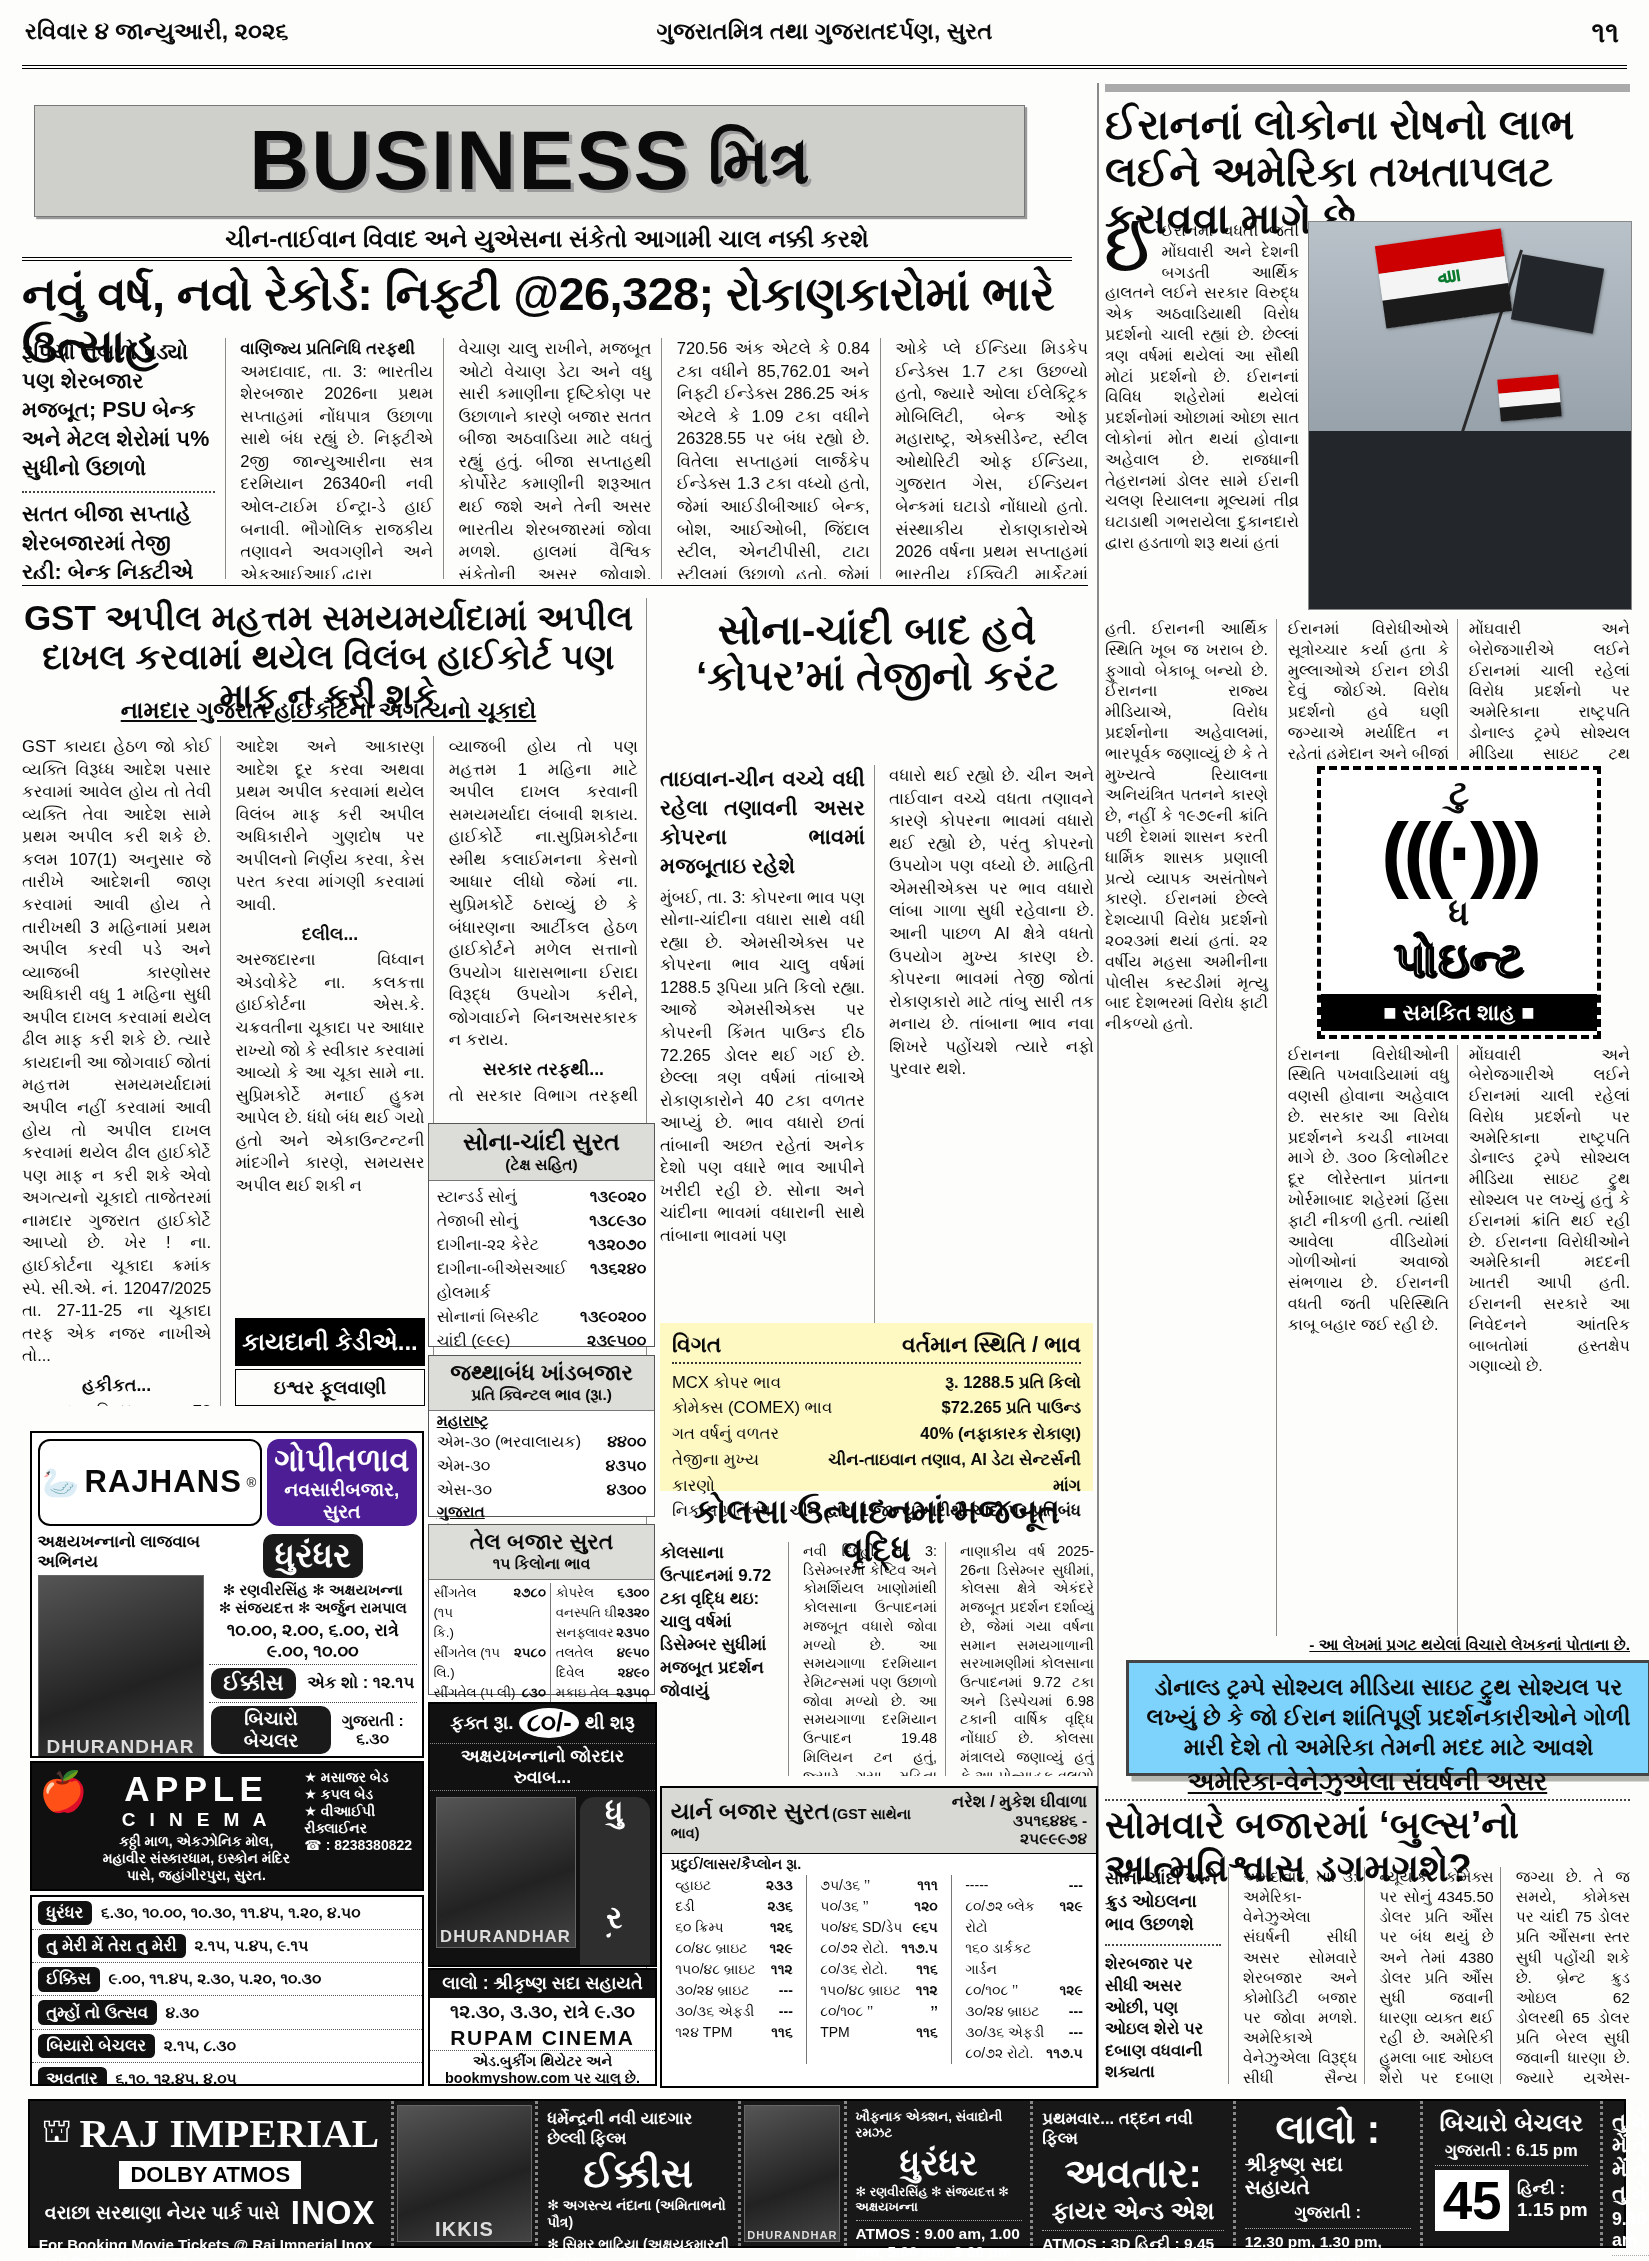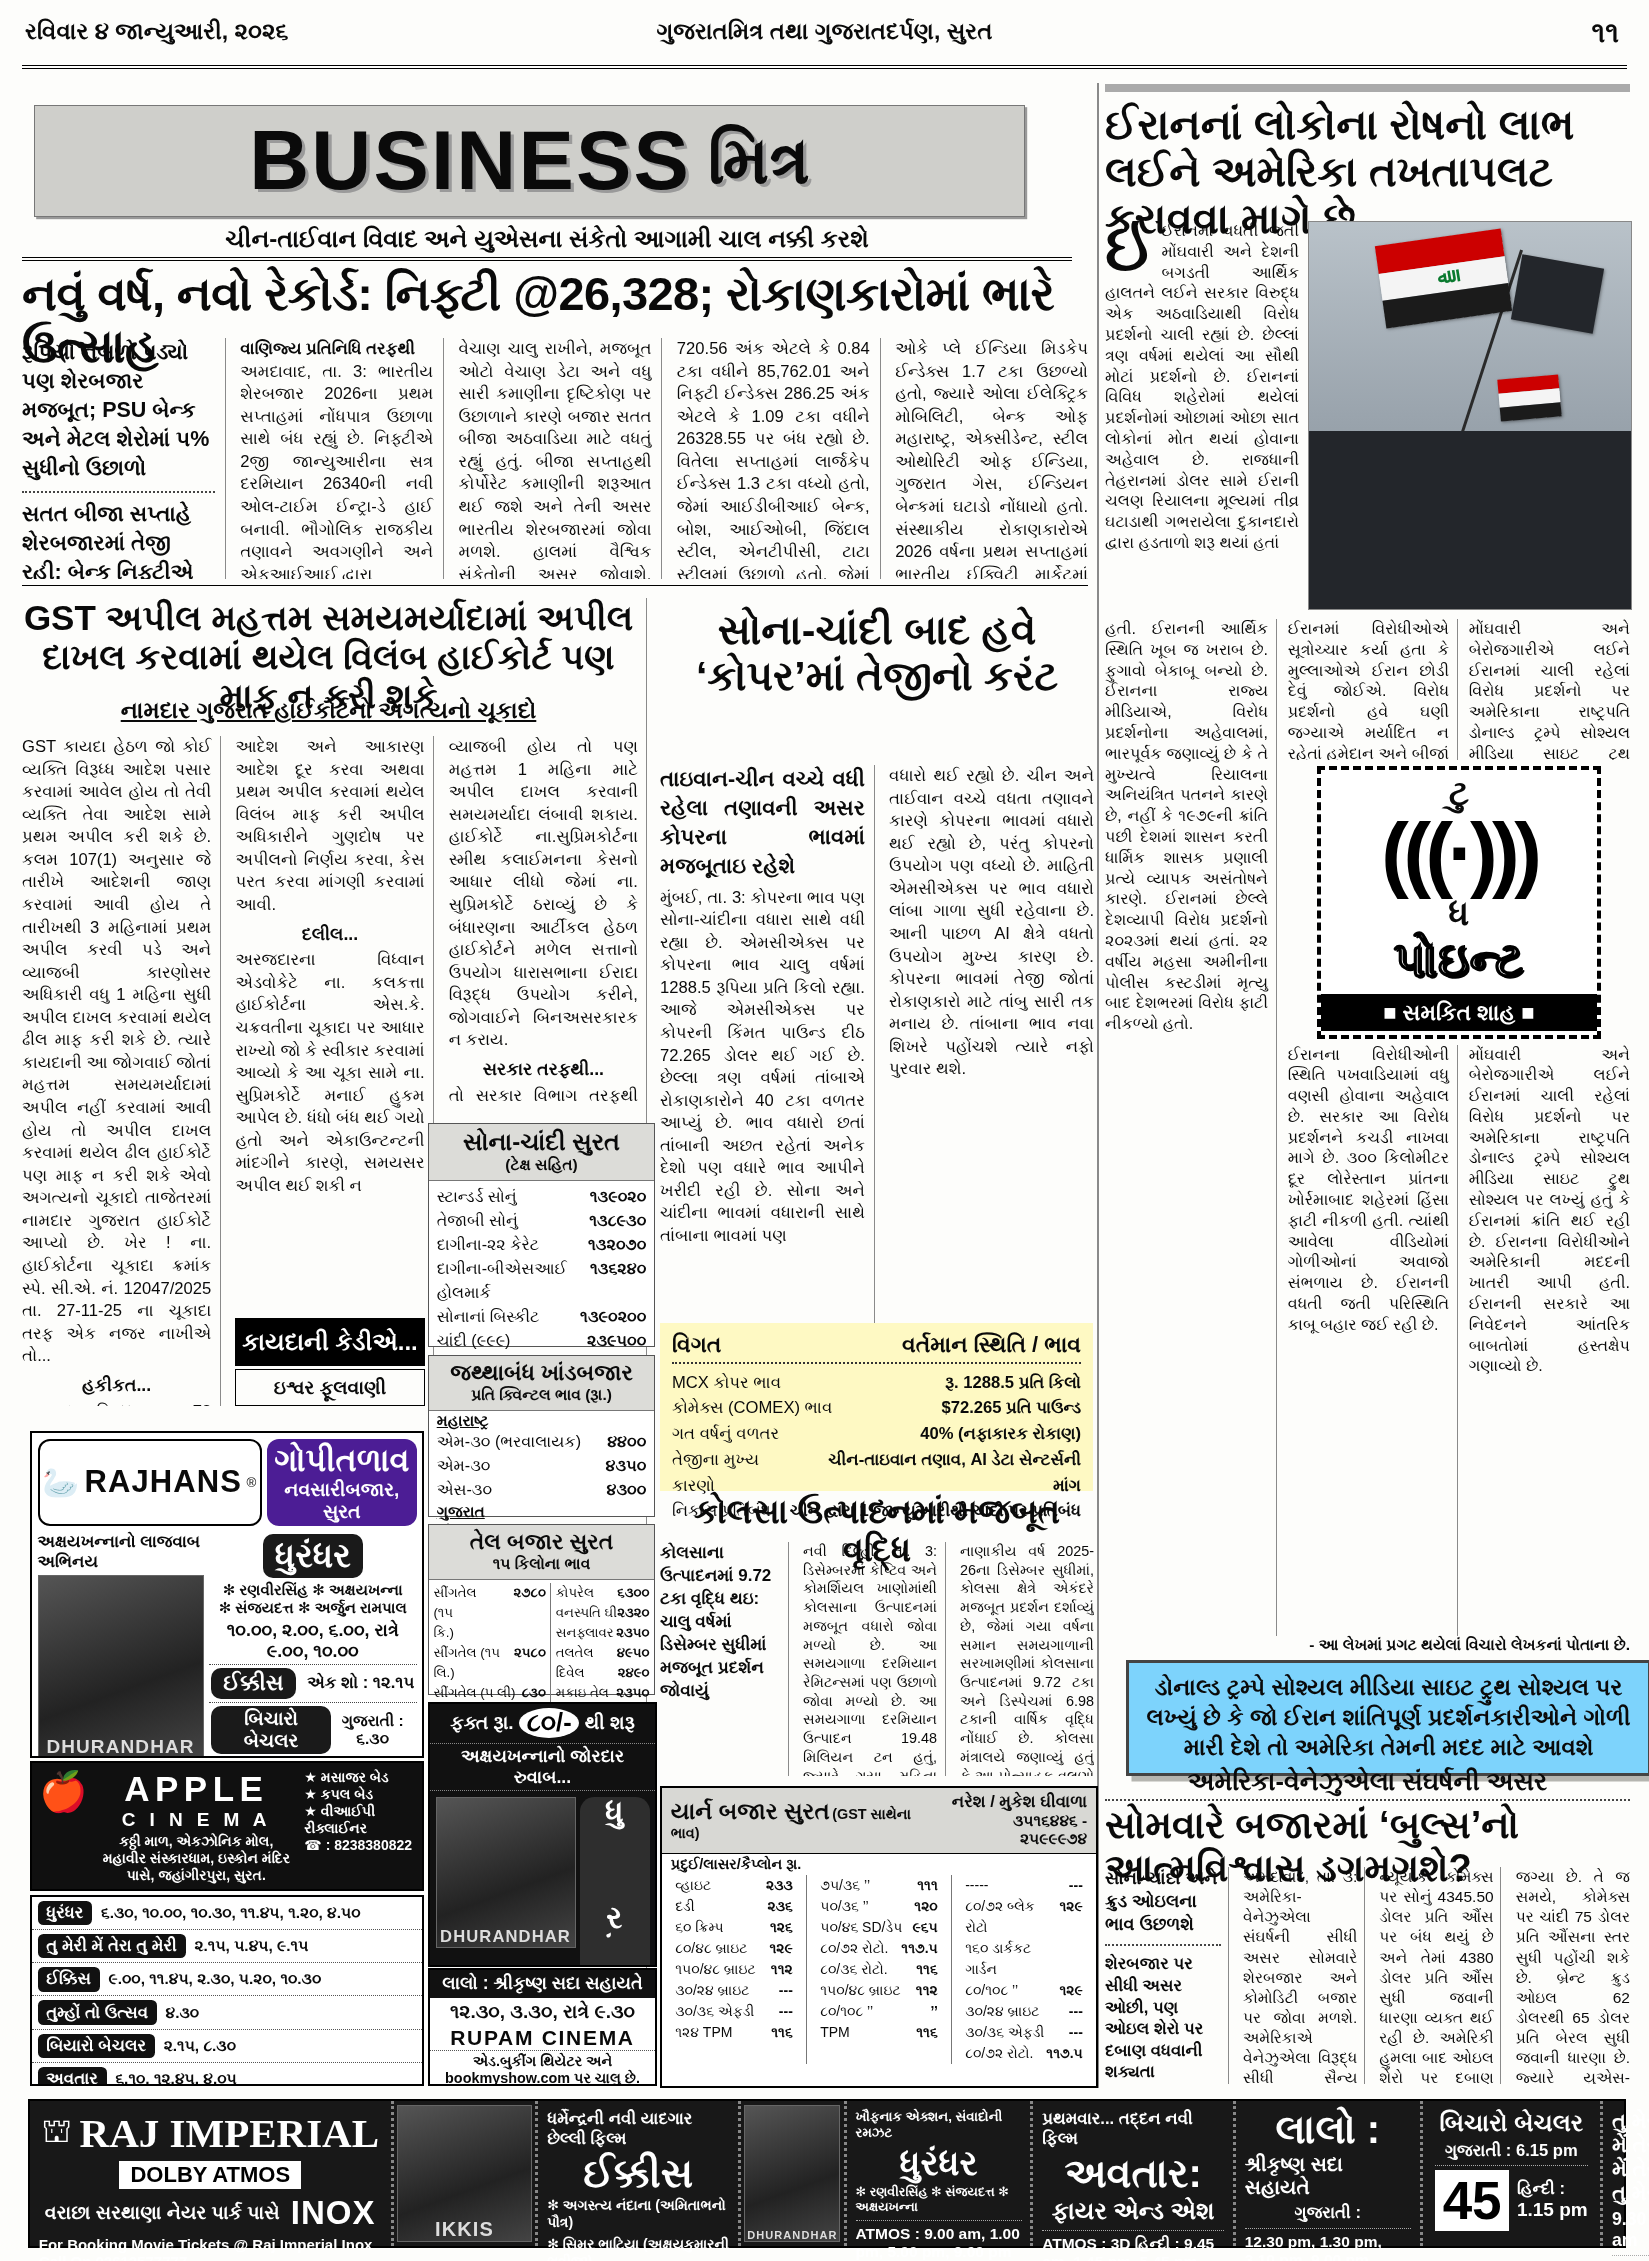--- a/index.html
+++ b/index.html
@@ -1,19 +1,19 @@
 <!DOCTYPE html>
 <html style="font-size:8.8px"><head>
 <meta charset="utf-8">
 <style>
   html,body{margin:0;padding:0;background:#e8e8e4;}
   #page{position:relative;width:1649px;height:2261px;background:#fdfdfb;color:#0a0a0a;
         font-family:"Liberation Sans","DejaVu Sans",sans-serif;overflow:hidden;}
   .abs{position:absolute;}
-  .b{font-weight:bold;}
+  .b{font-weight:bold;text-decoration:underline;}
   .ctr{text-align:center;}
   .body-txt{font-size:16.6px;line-height:1.36;text-align:justify;}
   .small-txt{font-size:14.4px;line-height:1.3;text-align:justify;}
   .colrule{border-right:1.1px solid #8a8a8a;}
   .dotted-rule{border-top:2.2px dotted #444;margin:7.7px 0;}
   .dbl-rule{border-top:1.7px solid #000;border-bottom:1.7px solid #000;height:2.2px;}
   
   .hdr{font-size:23px;font-weight:bold;}
   
   .bizbox{background:#cfcfcb;border:1.7px solid #777;box-shadow:2.2px 2.2px 0 #999;

